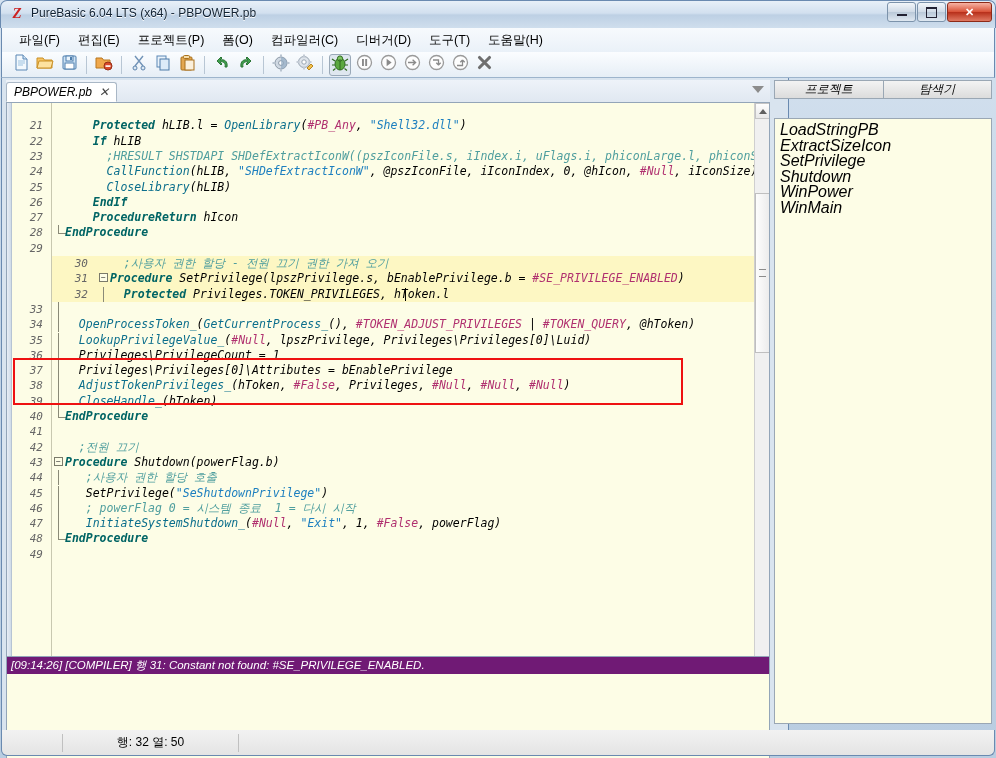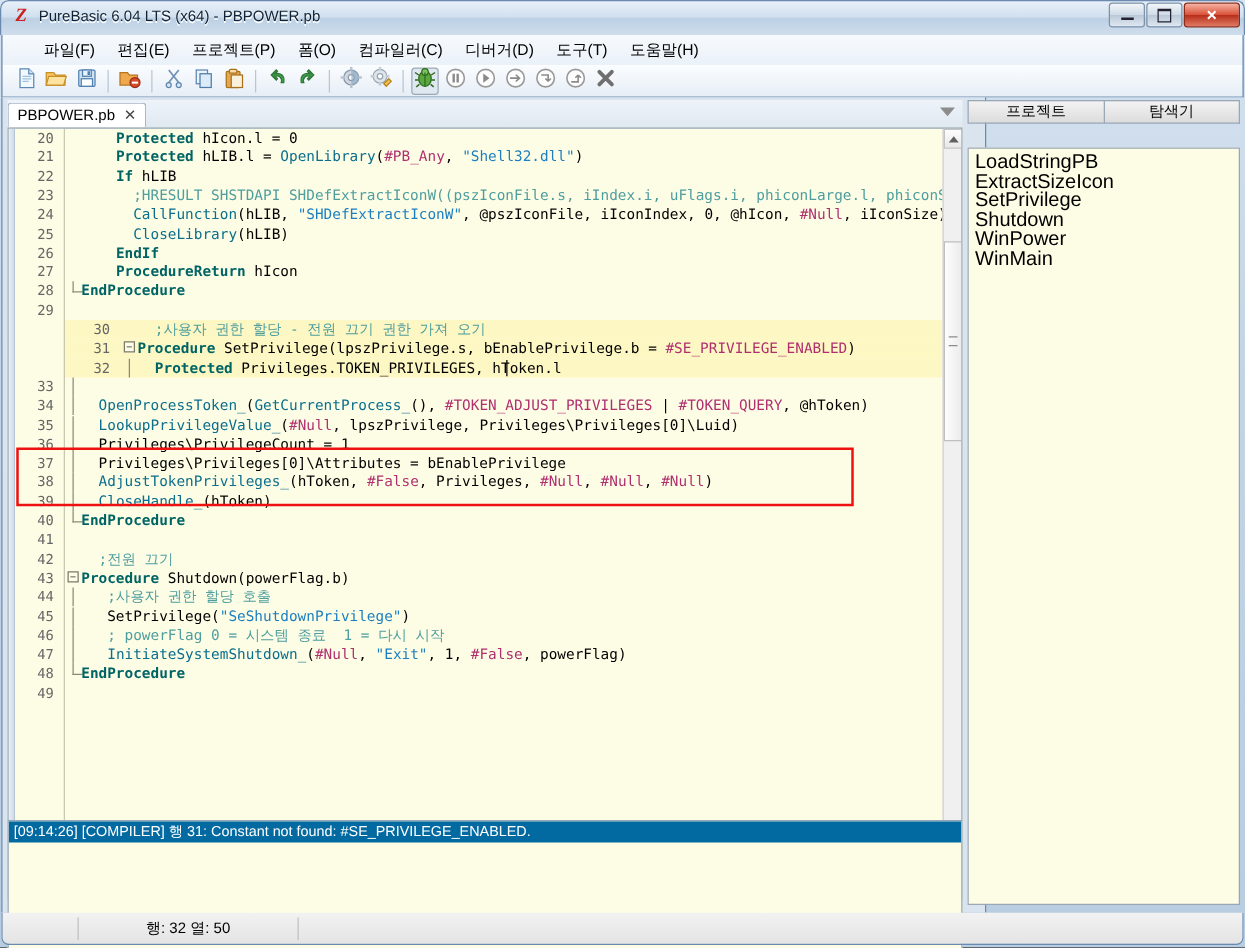--- a/index.html
+++ b/index.html
@@ -39,40 +39,41 @@
     background:linear-gradient(to bottom,#f6b3a4,#d9543a 48%,#b8301b 52%,#e07a63);
     border-color:#8d2a18;color:#fff;font-weight:bold;
   }
   .glyph-min{display:block;width:10px;height:2px;background:#223;margin-top:6px;}
   .glyph-max{display:block;width:9px;height:8px;border:1px solid #223;border-top-width:2px;}
   
   #menubar{
     position:absolute;left:1px;top:28px;width:994px;height:24px;
     background:linear-gradient(to bottom,#f7fafd,#eaf1f8);
     border-left:1px solid #6a8ab0;border-right:1px solid #6a8ab0;
-    box-sizing:border-box;display:flex;align-items:center;padding-left:24px;
+    box-sizing:border-box;display:flex;align-items:center;padding-left:8px;
   }
   .menu-item{font-size:12.5px;color:#000;padding:3px 9px;cursor:default;}
   
   #toolbar{
     position:absolute;left:1px;top:52px;width:994px;height:26px;
     background:linear-gradient(to bottom,#fbfdff,#e6eef6);
     border-left:1px solid #6a8ab0;border-right:1px solid #6a8ab0;
     border-bottom:1px solid #9db4cc;
     box-sizing:border-box;display:flex;align-items:center;padding-left:8px;gap:2px;
   }
   .tb{width:22px;height:22px;display:flex;align-items:center;justify-content:center;border-radius:3px;}
   .tb.pressed{background:#dfe7ef;border:1px solid #9aa9b8;box-sizing:border-box;}
   .tbsep{width:1px;height:18px;background:#b8c6d4;margin:0 4px;}
   
   #body{
     position:absolute;left:1px;top:78px;width:788px;height:652px;
     background:#d9e4ef;
     border-left:1px solid #6a8ab0;border-right:1px solid #6a8ab0;
     box-sizing:border-box;
+    font-style:italic;
   }
   
   #editor-panel{position:absolute;left:4px;top:2px;width:764px;height:644px;}
   #tabbar{
     position:absolute;left:0;top:0;width:764px;height:22px;
     border-bottom:1px solid #a9b7c6;
     background:linear-gradient(to bottom,#eef3f9,#e0e8f1);
   }
   #filetab{
     position:absolute;left:0;top:2px;height:20px;
@@ -146,21 +147,21 @@
   }
   #hthumb{position:absolute;left:17px;top:1px;width:503px;height:13px;
           background:linear-gradient(to bottom,#fdfdfd,#e3e3e3);border:1px solid #bfbfbf;box-sizing:border-box;
           display:flex;align-items:center;justify-content:center;}
   .grip-h{width:6px;height:7px;border-left:1px solid #8c8c8c;border-right:1px solid #8c8c8c;}
   #logpanel{
     position:absolute;left:4px;top:578px;width:764px;height:148px;
     background:#fdfde6;border:1px solid #93a5b8;box-sizing:border-box;overflow:hidden;
   }
   #logline{
-    background:#0369a1;color:#fff;font-size:11.5px;
+    background:#701a75;color:#fff;font-size:11.5px;
     font-family:"Liberation Sans",sans-serif;padding:1px 4px;white-space:nowrap;
   }
   
   #rightpanel{position:absolute;left:772px;top:2px;width:218px;height:644px;}
   .tabrow{display:flex;width:218px;height:19px;}
   .ptab{
     flex:1;display:flex;align-items:center;justify-content:center;
     font-size:12px;color:#000;box-sizing:border-box;
     background:linear-gradient(to bottom,#f3f3f3,#dcdcdc);
     border:1px solid #9aa7b4;border-bottom:1px solid #9aa7b4;
@@ -372,21 +373,20 @@
           <span class="x">✕</span>
         </div>
         <div id="tab-dropdown"></div>
       </div>
 
       <div id="code-area">
         <div id="gutter-bg"></div>
         <div id="gutter-line"></div>
         <div id="edge-blue"></div>
         <div id="code-scroll">
-            <div class="line" style="top: 0px; position: absolute; left: 0px; right: 0px;"><span class="ln">20</span><span class="code"><span class="op">    </span><span class="kw">Protected</span><span class="id"> hIcon.l = 0</span></span></div>
             <div class="line" style="top: 15.3px; position: absolute; left: 0px; right: 0px;"><span class="ln">21</span><span class="code"><span class="op">    </span><span class="kw">Protected</span><span class="id"> hLIB.l = </span><span class="api">OpenLibrary</span><span class="op">(</span><span class="con">#PB_Any</span><span class="op">, </span><span class="str">"Shell32.dll"</span><span class="op">)</span></span></div>
             <div class="line" style="top: 30.6px; position: absolute; left: 0px; right: 0px;"><span class="ln">22</span><span class="code"><span class="op">    </span><span class="kw">If</span><span class="id"> hLIB</span></span></div>
             <div class="line" style="top: 45.9px; position: absolute; left: 0px; right: 0px;"><span class="ln">23</span><span class="code"><span class="cmt">      ;HRESULT SHSTDAPI SHDefExtractIconW((pszIconFile.s, iIndex.i, uFlags.i, phiconLarge.l, phiconSm</span></span></div>
             <div class="line" style="top: 61.2px; position: absolute; left: 0px; right: 0px;"><span class="ln">24</span><span class="code"><span class="op">      </span><span class="api">CallFunction</span><span class="op">(hLIB, </span><span class="str">"SHDefExtractIconW"</span><span class="op">, @pszIconFile, iIconIndex, 0, @hIcon, </span><span class="con">#Null</span><span class="op">, iIconSize)</span></span></div>
             <div class="line" style="top: 76.5px; position: absolute; left: 0px; right: 0px;"><span class="ln">25</span><span class="code"><span class="op">      </span><span class="api">CloseLibrary</span><span class="op">(hLIB)</span></span></div>
             <div class="line" style="top: 91.8px; position: absolute; left: 0px; right: 0px;"><span class="ln">26</span><span class="code"><span class="op">    </span><span class="kw">EndIf</span></span></div>
             <div class="line" style="top: 107.1px; position: absolute; left: 0px; right: 0px;"><span class="ln">27</span><span class="code"><span class="op">    </span><span class="kw">ProcedureReturn</span><span class="id"> hIcon</span></span></div>
             <div class="line" style="top: 122.4px; position: absolute; left: 0px; right: 0px;"><span class="ln">28</span><span class="foldend"></span><span class="code"><span class="kw">EndProcedure</span></span></div>
             <div class="line" style="top: 137.7px; position: absolute; left: 0px; right: 0px;"><span class="ln">29</span><span class="code"></span></div>
             <div class="line hl" style="top: 153px; position: absolute; left: 45px; right: 0px; width: 704px;"><span class="ln">30</span><span class="code"><span class="cmt">  ;사용자 권한 할당 - 전원 끄기 권한 가져 오기</span></span></div>

